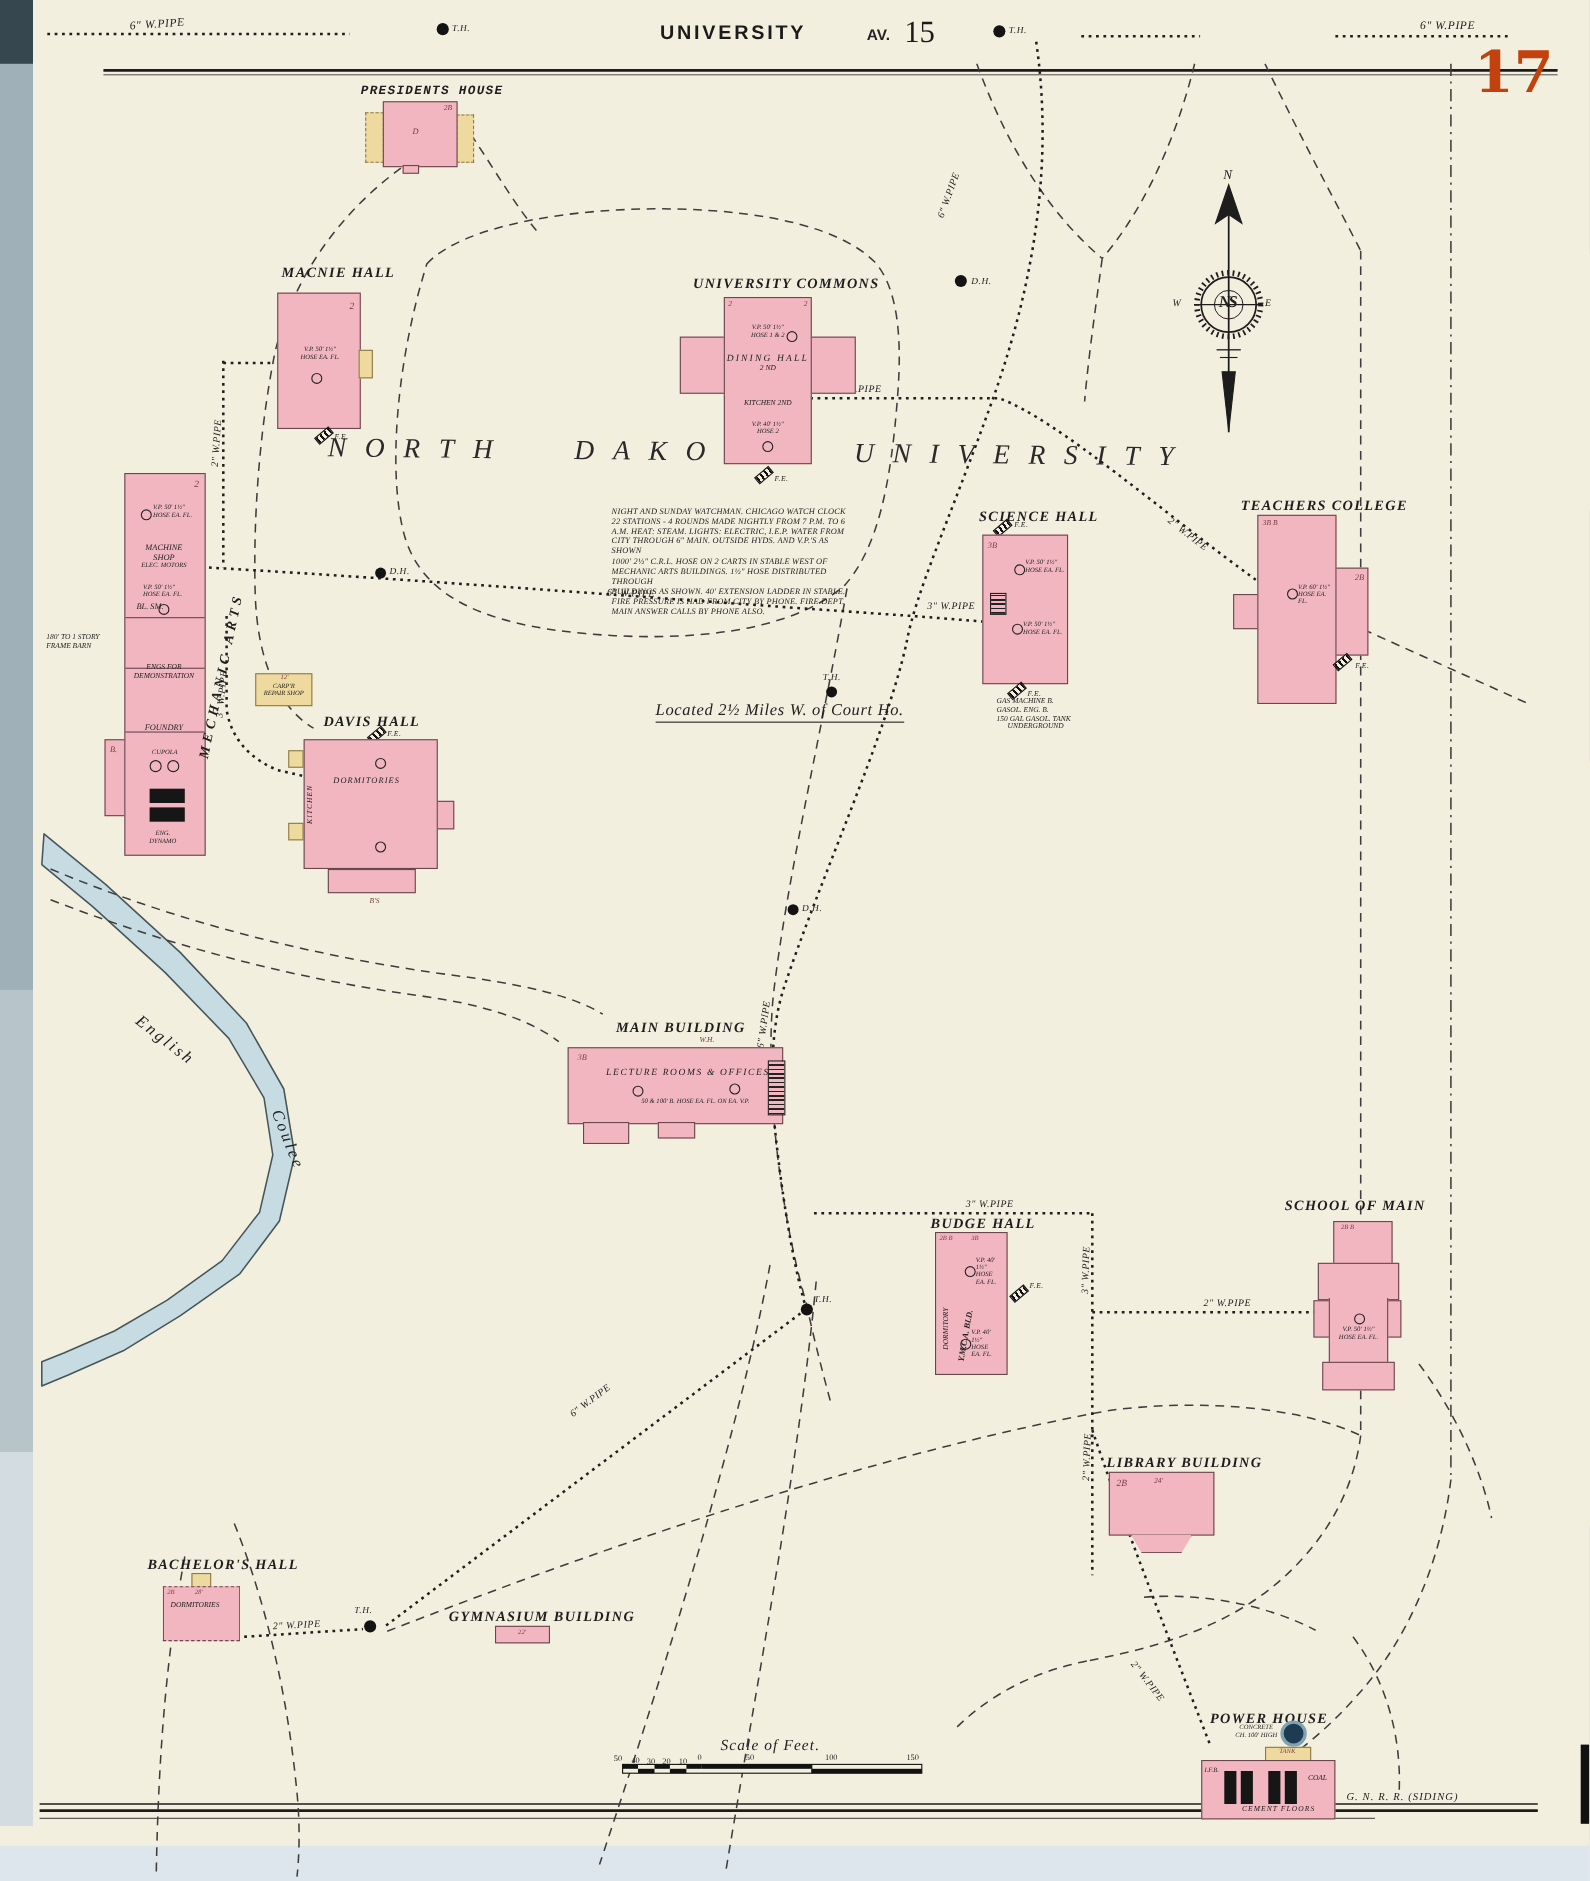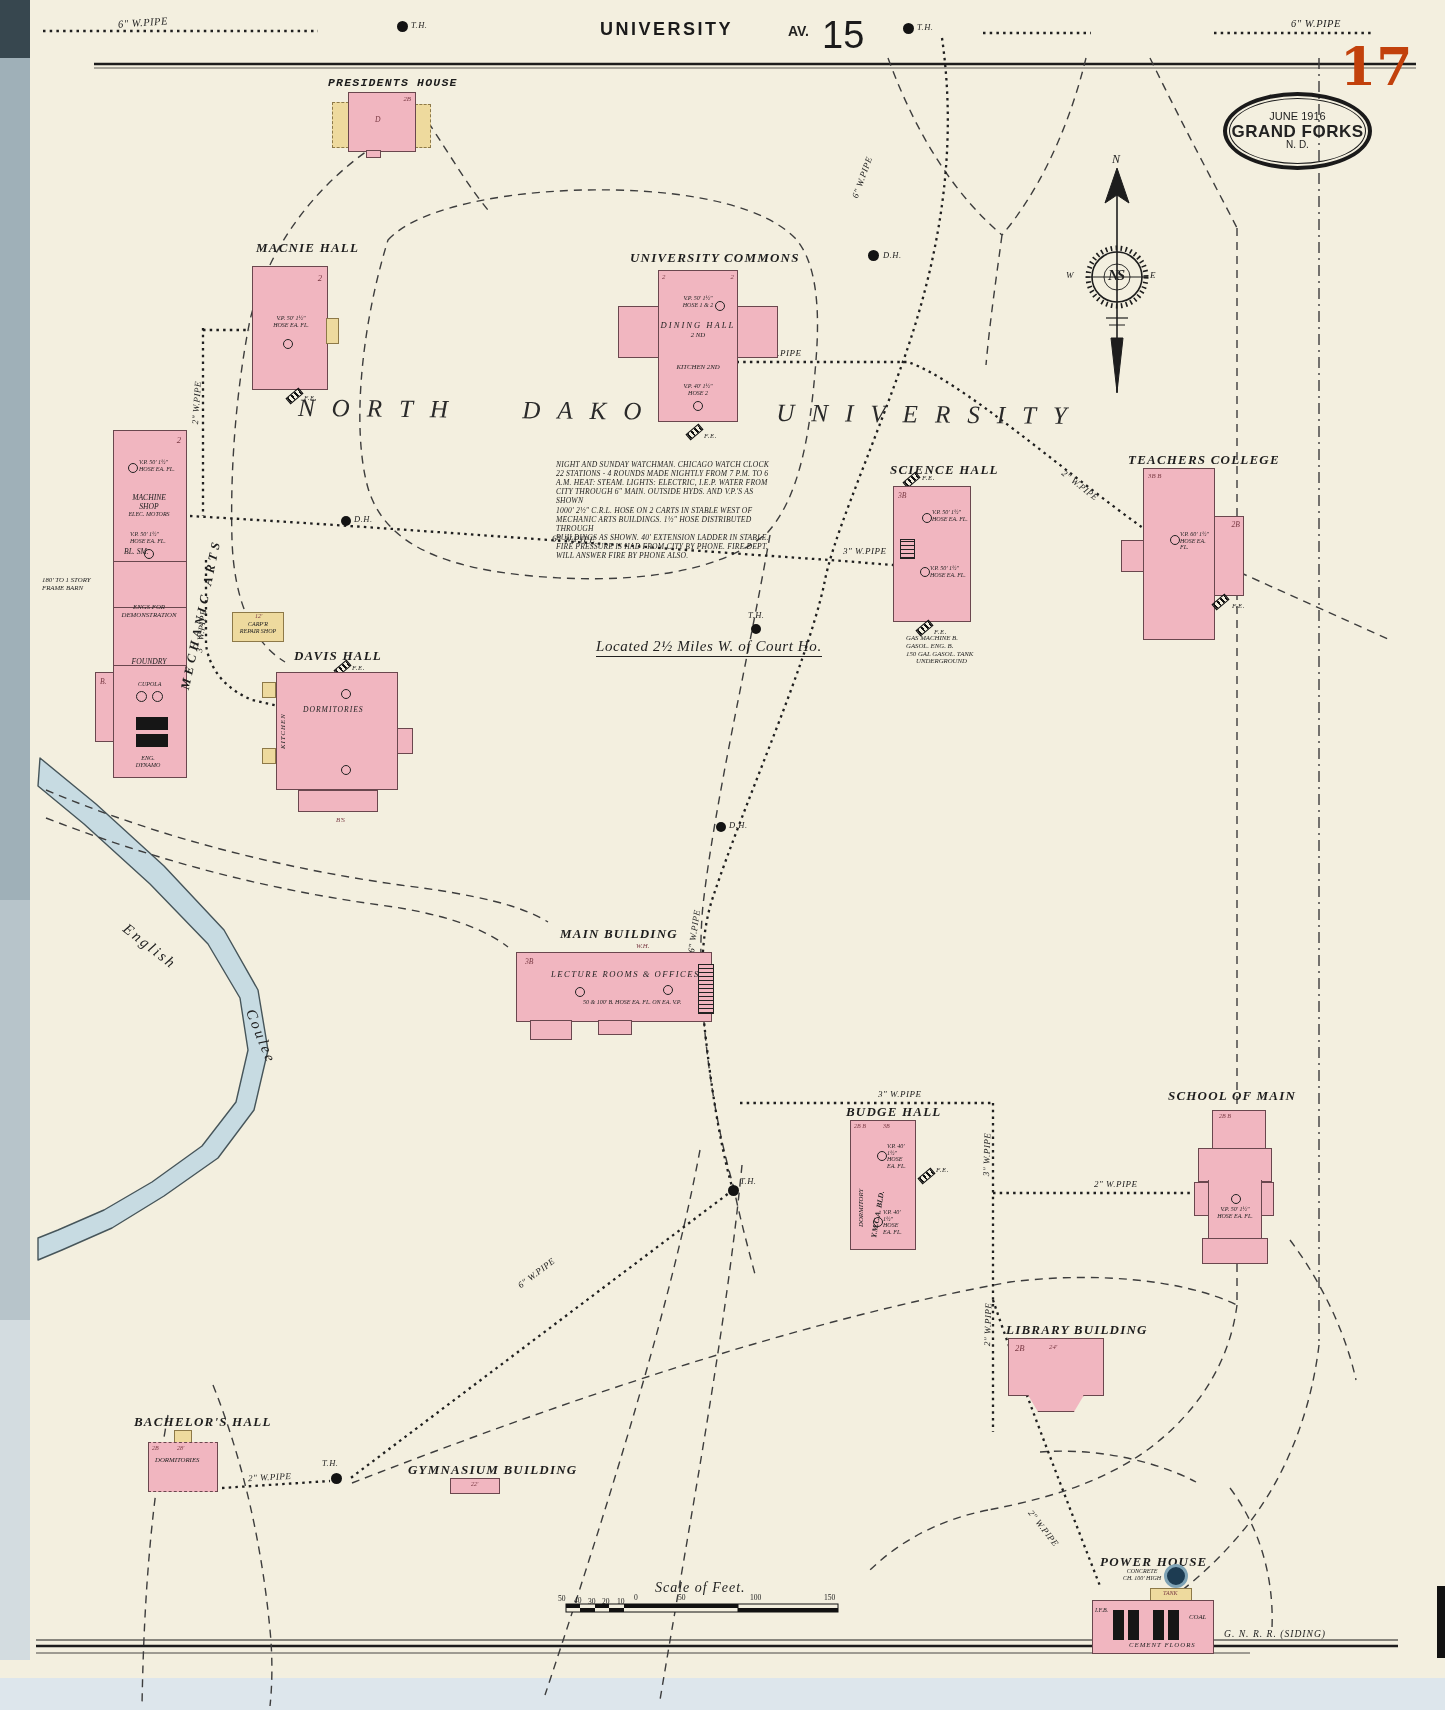--- a/index.html
+++ b/index.html
@@ -128,47 +128,41 @@
   </svg>
 
   <span class="plabel" style="left:118px;top:17px;font-size:10.5px;transform:rotate(-4deg);">6" W.PIPE</span>
   <span class="plabel" style="left:1291px;top:18px;font-size:10.5px;">6" W.PIPE</span>
   <span class="dot" style="left:397px;top:21px;width:11px;height:11px;"></span>
   <span class="plabel" style="left:411px;top:20px;font-size:8.5px;">T.H.</span>
   <span class="dot" style="left:903px;top:23px;width:11px;height:11px;"></span>
   <span class="plabel" style="left:917px;top:22px;font-size:8.5px;">T.H.</span>
   <span class="abs street" style="left:600px;top:19px;font-size:18px;letter-spacing:2.5px;color:#1b1b1b;">UNIVERSITY</span>
   <span class="abs street" style="left:788px;top:23px;font-size:14px;">AV.</span>
-  <span class="abs" style="left:822px;top:14px;font-family:Liberation Sans, sans-serif;font-size:38px;color:#1b1b1b;">15</span>
+  <span class="abs" style="left:822px;top:14px;font-family:Liberation Serif, serif;font-size:28px;color:#1b1b1b;">15</span>
   <span id="big17">17</span>
 
-  <div id="stamp">
-    <span class="inner"></span>
-    <div style="font-size:11px;">JUNE 1916</div>
-    <div style="font-size:17px;font-weight:bold;letter-spacing:.5px;">GRAND FORKS</div>
-    <div style="font-size:10px;">N. D.</div>
-  </div>
 
   <span class="abs it" style="left:1112px;top:152px;font-size:12px;">N</span>
   <span class="abs it" style="left:1066px;top:270px;font-size:9px;">W</span>
   <span class="abs it" style="left:1150px;top:270px;font-size:9px;">E</span>
   <span class="abs it" style="left:1108px;top:267px;font-size:15px;font-weight:bold;letter-spacing:-2px;">NS</span>
 
   <div id="campus-title">NORTH DAKOTA UNIVERSITY</div>
 
   <div class="abs it t7" style="left:556px;top:460px;width:215px;letter-spacing:.2px;">
     <div>NIGHT AND SUNDAY WATCHMAN. CHICAGO WATCH CLOCK</div>
     <div>22 STATIONS - 4 ROUNDS MADE NIGHTLY FROM 7 P.M. TO 6</div>
     <div>A.M.  HEAT: STEAM.  LIGHTS: ELECTRIC, I.E.P.  WATER FROM</div>
     <div>CITY THROUGH 6" MAIN.  OUTSIDE HYDS. AND V.P.'S AS SHOWN</div>
     <div>1000' 2½" C.R.L. HOSE ON 2 CARTS IN STABLE WEST OF</div>
     <div>MECHANIC ARTS BUILDINGS.  1½" HOSE DISTRIBUTED THROUGH</div>
     <div>BUILDINGS AS SHOWN.  40' EXTENSION LADDER IN STABLE.</div>
     <div>FIRE PRESSURE IS HAD FROM CITY BY PHONE.  FIRE DEPT.</div>
-    <div>WILL ANSWER FIRE BY PHONE ALSO.</div>
+    <div>MAIN ANSWER CALLS BY PHONE ALSO.</div>
   </div>
 
   <span class="abs it" style="left:596px;top:638px;font-size:15px;border-bottom:1.3px solid #222;padding-bottom:1px;letter-spacing:.6px;">Located 2½ Miles W. of Court Ho.</span>
 
   <span class="abs it" style="left:118px;top:938px;font-size:15px;letter-spacing:2.5px;transform:rotate(38deg);">English</span>
   <span class="abs it" style="left:232px;top:1028px;font-size:15px;letter-spacing:2.5px;transform:rotate(68deg);">Coulee</span>
 
   <span class="plabel" style="left:850px;top:196px;transform:rotate(-70deg);transform-origin:0 0;">6" W.PIPE</span>
   <span class="plabel" style="left:552px;top:534px;transform:rotate(2deg);">6" W.PIPE</span>
   <span class="plabel" style="left:843px;top:546px;">3" W.PIPE</span>

